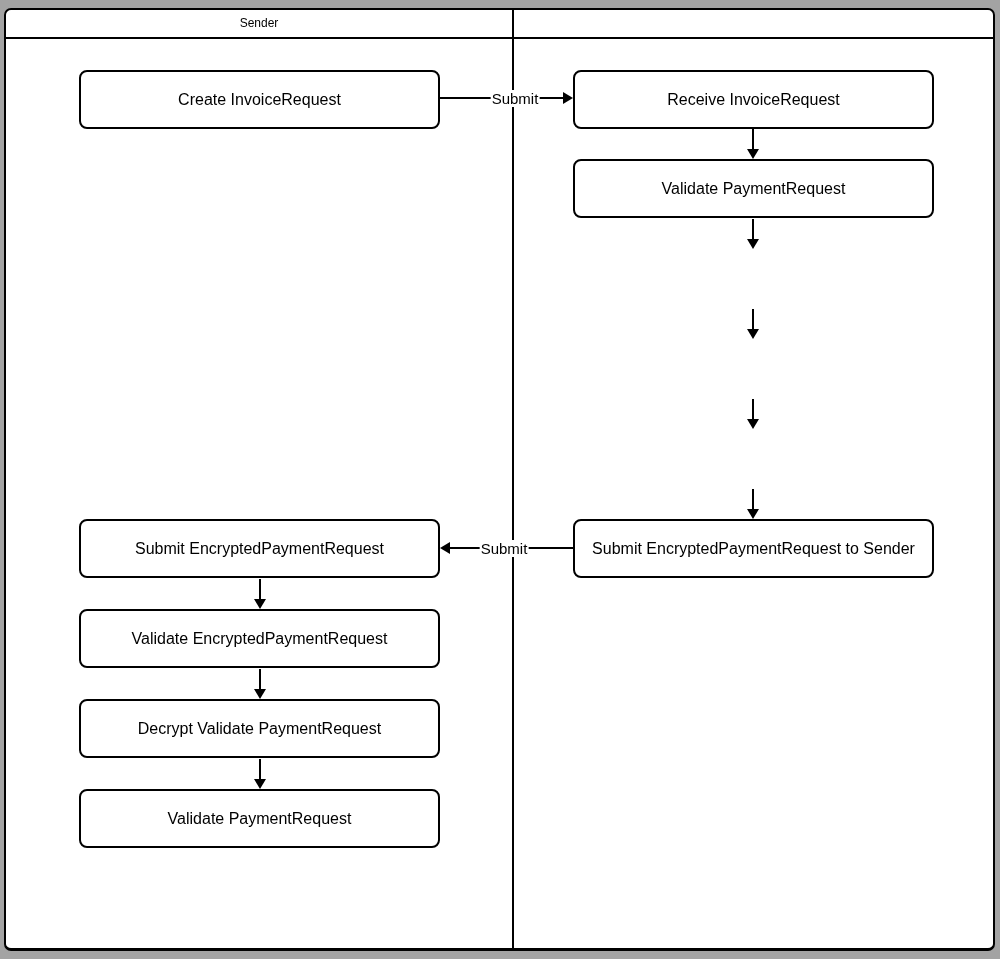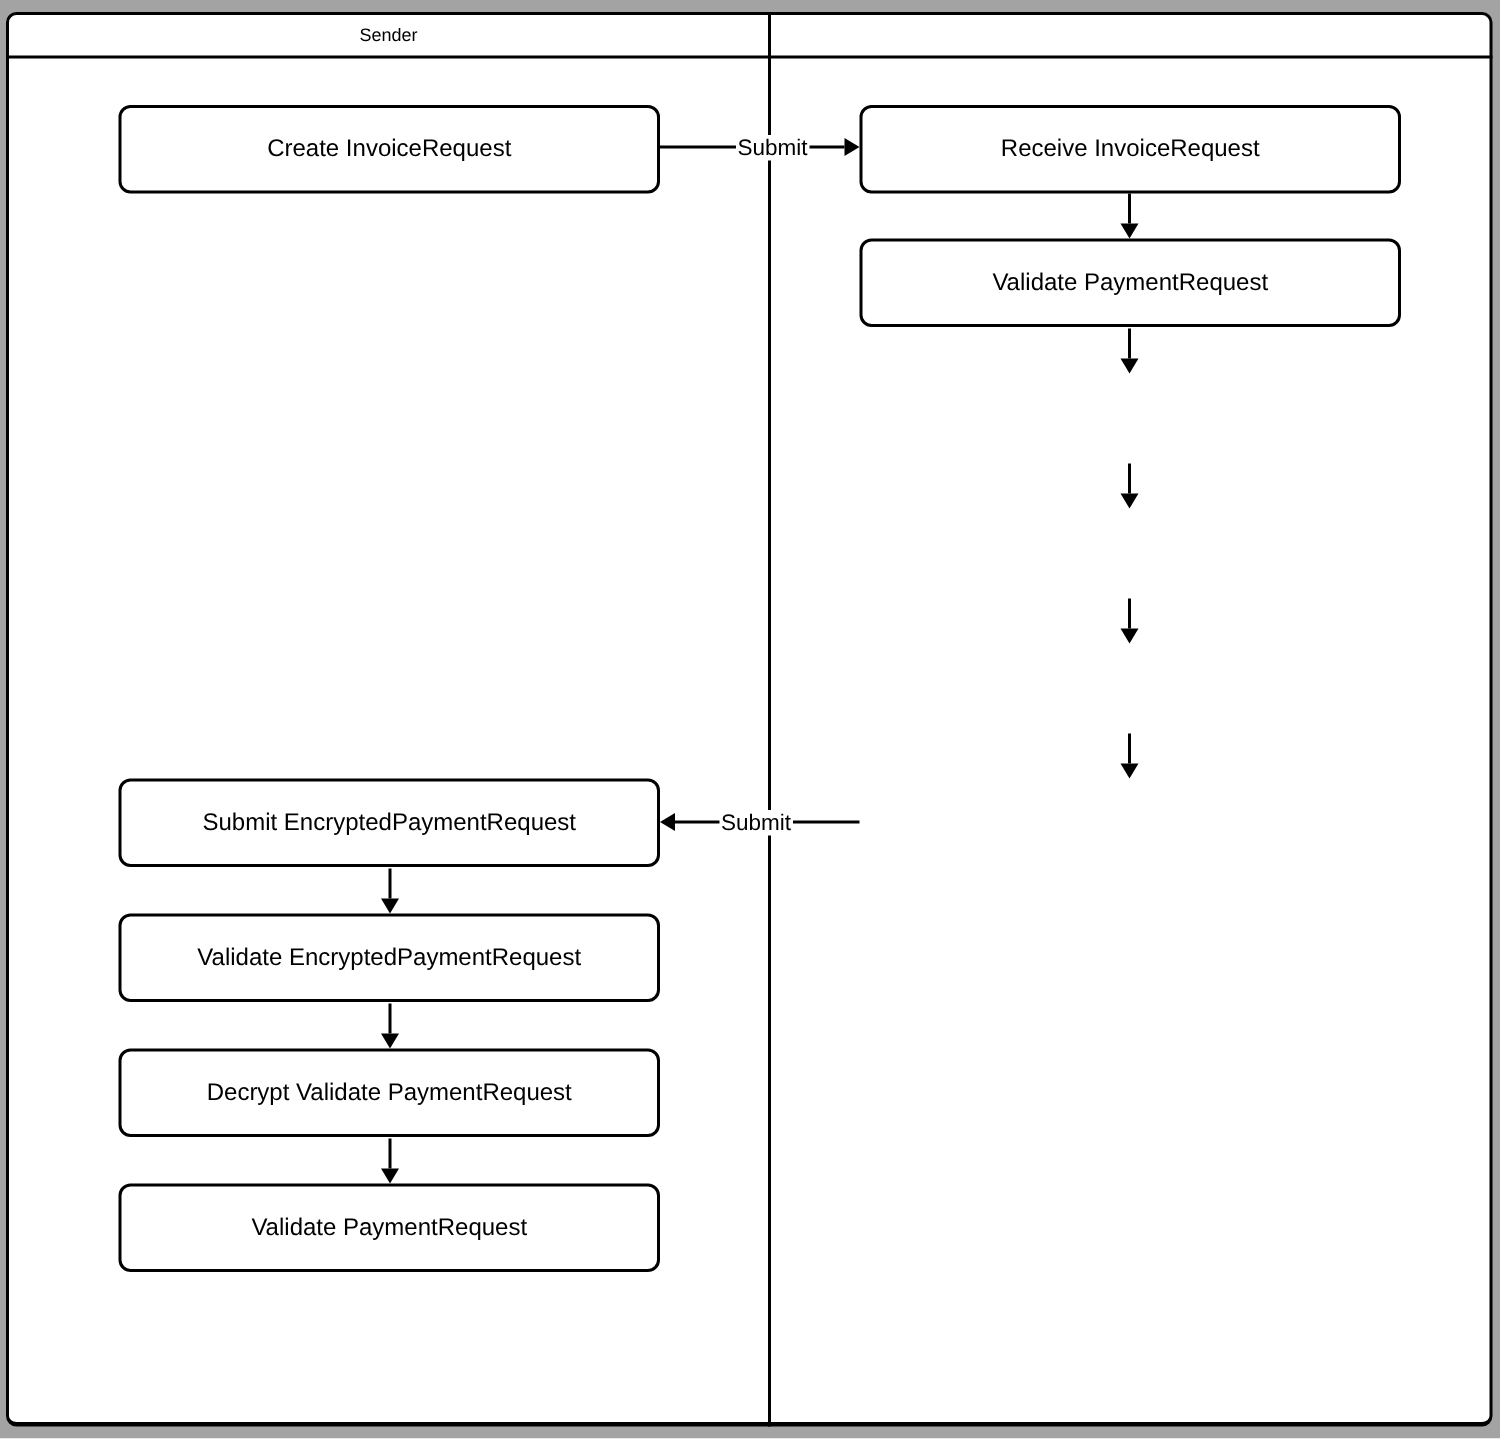--- a/index.html
+++ b/index.html
@@ -119,20 +119,21 @@
   <div class="lane-header sender">Sender</div>
 
   <div class="node lane-s" style="top:70px">Create InvoiceRequest</div>
   <div class="node lane-s" style="top:519px">Submit EncryptedPaymentRequest</div>
   <div class="node lane-s" style="top:609px">Validate EncryptedPaymentRequest</div>
   <div class="node lane-s" style="top:699px">Decrypt Validate PaymentRequest</div>
   <div class="node lane-s" style="top:789px">Validate PaymentRequest</div>
 
   <div class="node lane-r" style="top:70px">Receive InvoiceRequest</div>
   <div class="node lane-r" style="top:159px">Validate PaymentRequest</div>
+  <div class="node lane-r" style="top:519px">Submit EncryptedPaymentRequest to Sender</div>
 
   <div class="vline" style="left:752px;top:129px;height:20px"></div>
   <div class="head-down" style="left:747px;top:149px"></div>
   <div class="vline" style="left:752px;top:219px;height:20px"></div>
   <div class="head-down" style="left:747px;top:239px"></div>
   <div class="vline" style="left:752px;top:309px;height:20px"></div>
   <div class="head-down" style="left:747px;top:329px"></div>
   <div class="vline" style="left:752px;top:399px;height:20px"></div>
   <div class="head-down" style="left:747px;top:419px"></div>
   <div class="vline" style="left:752px;top:489px;height:20px"></div>

